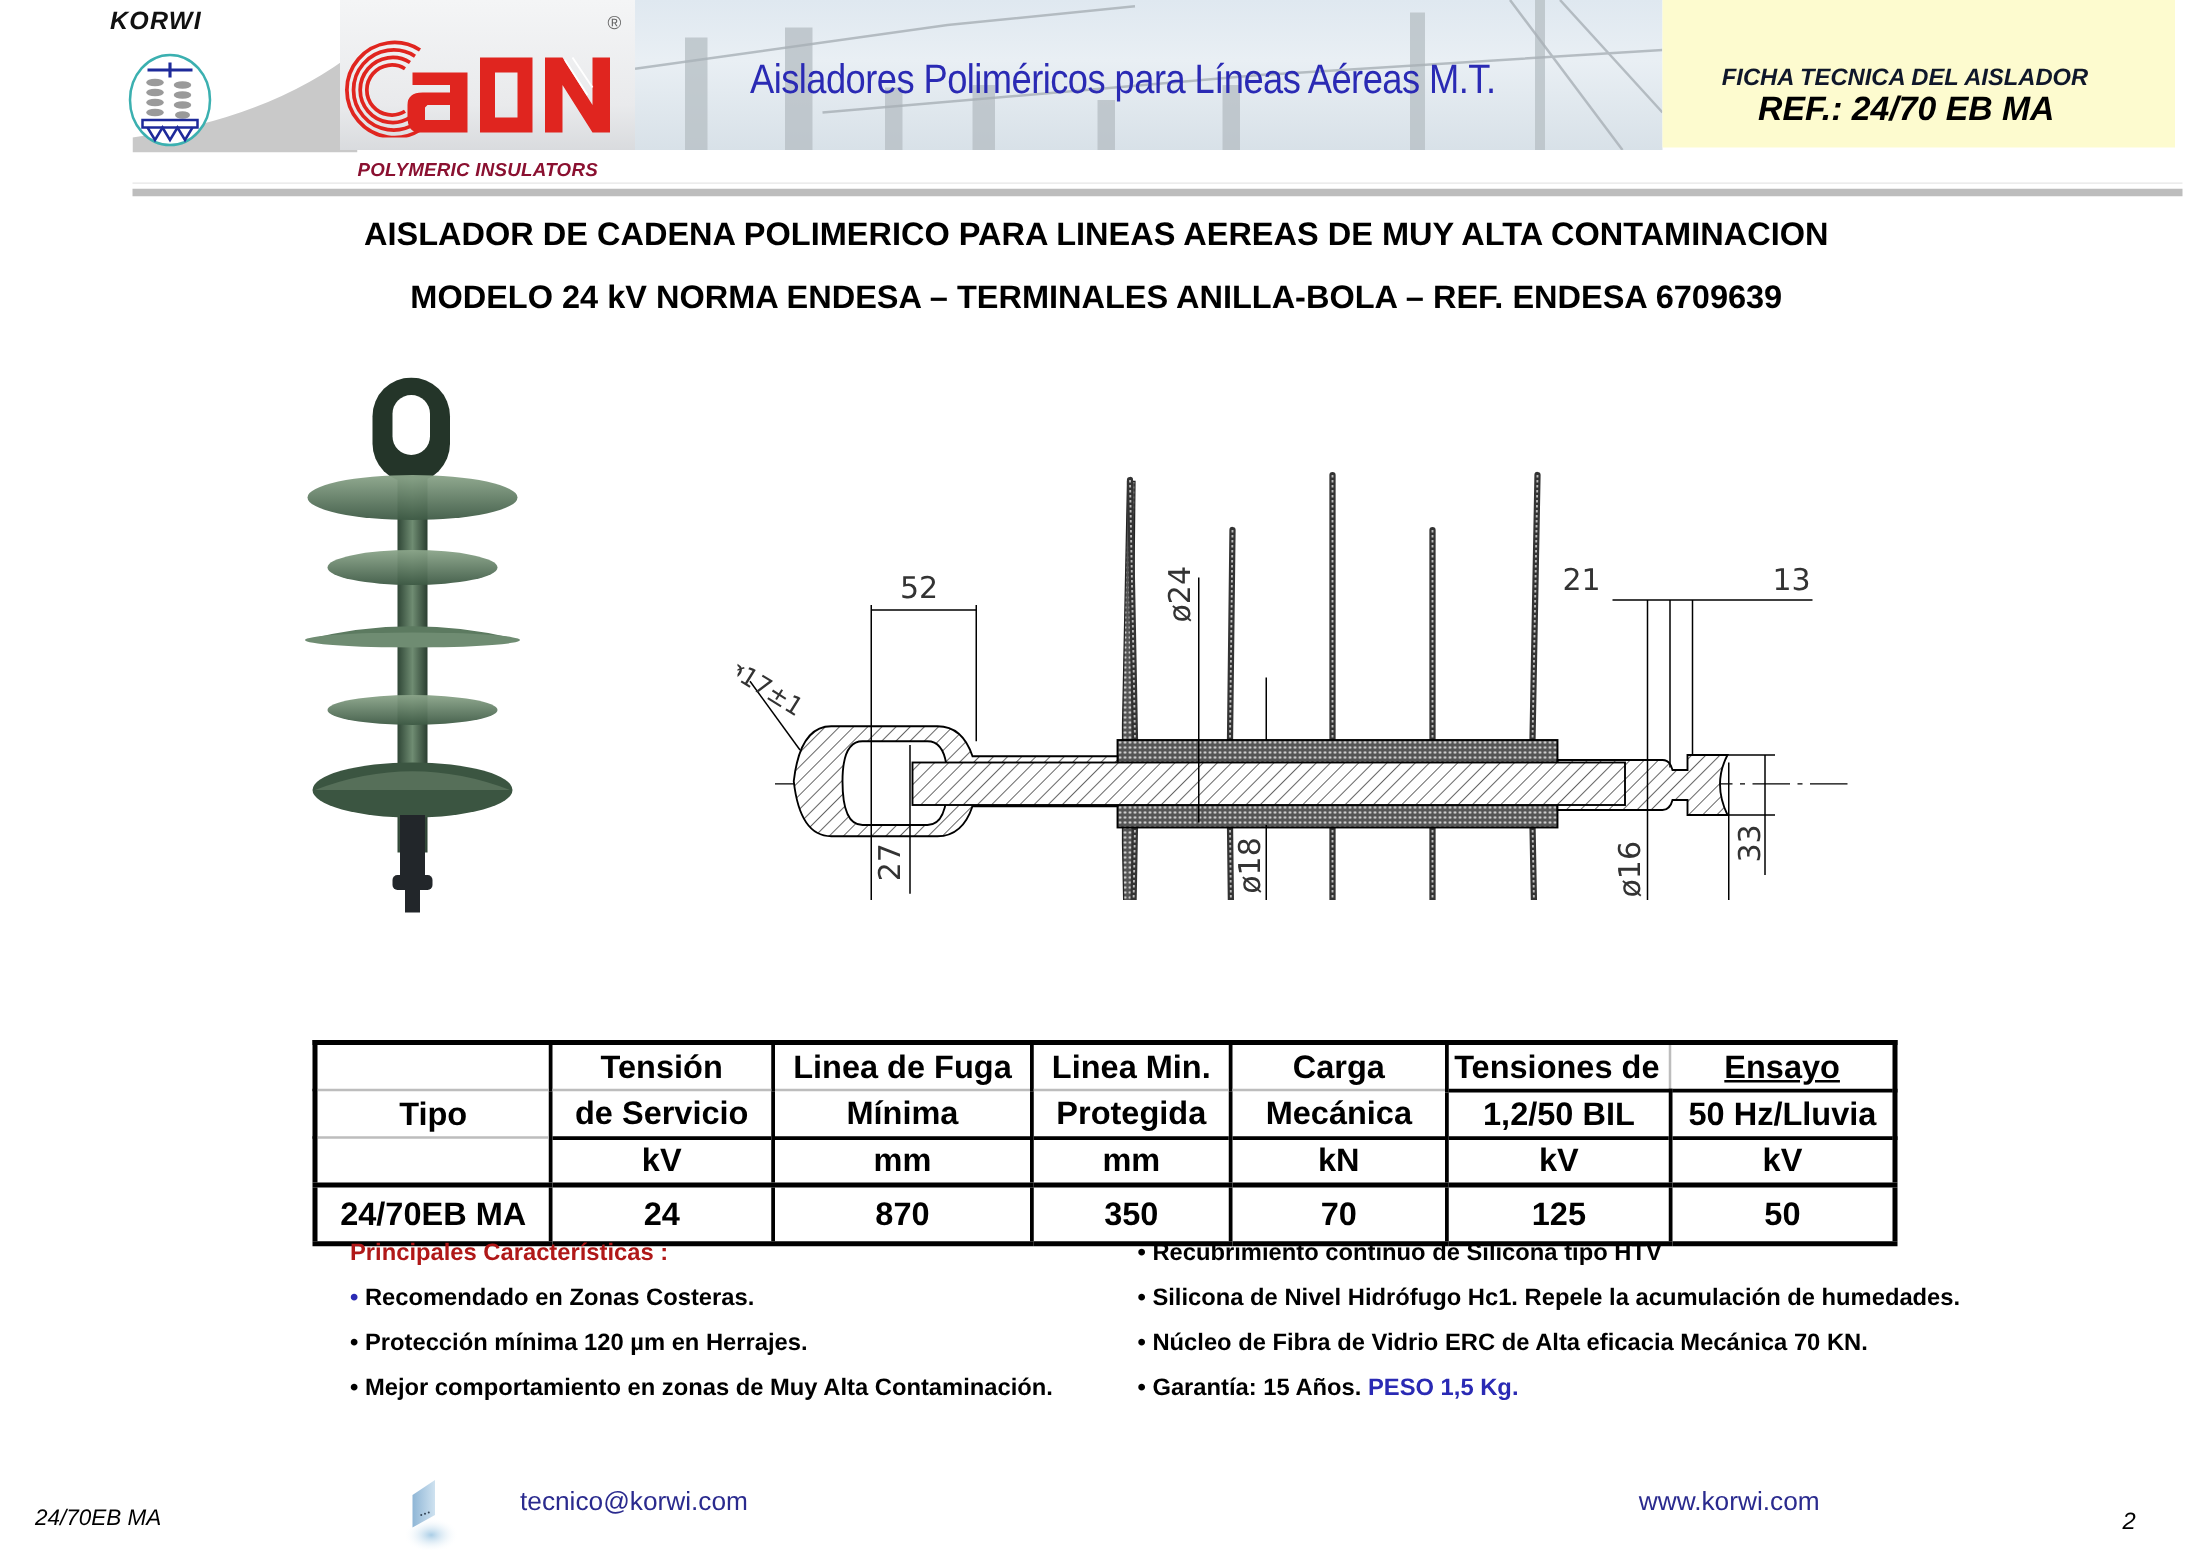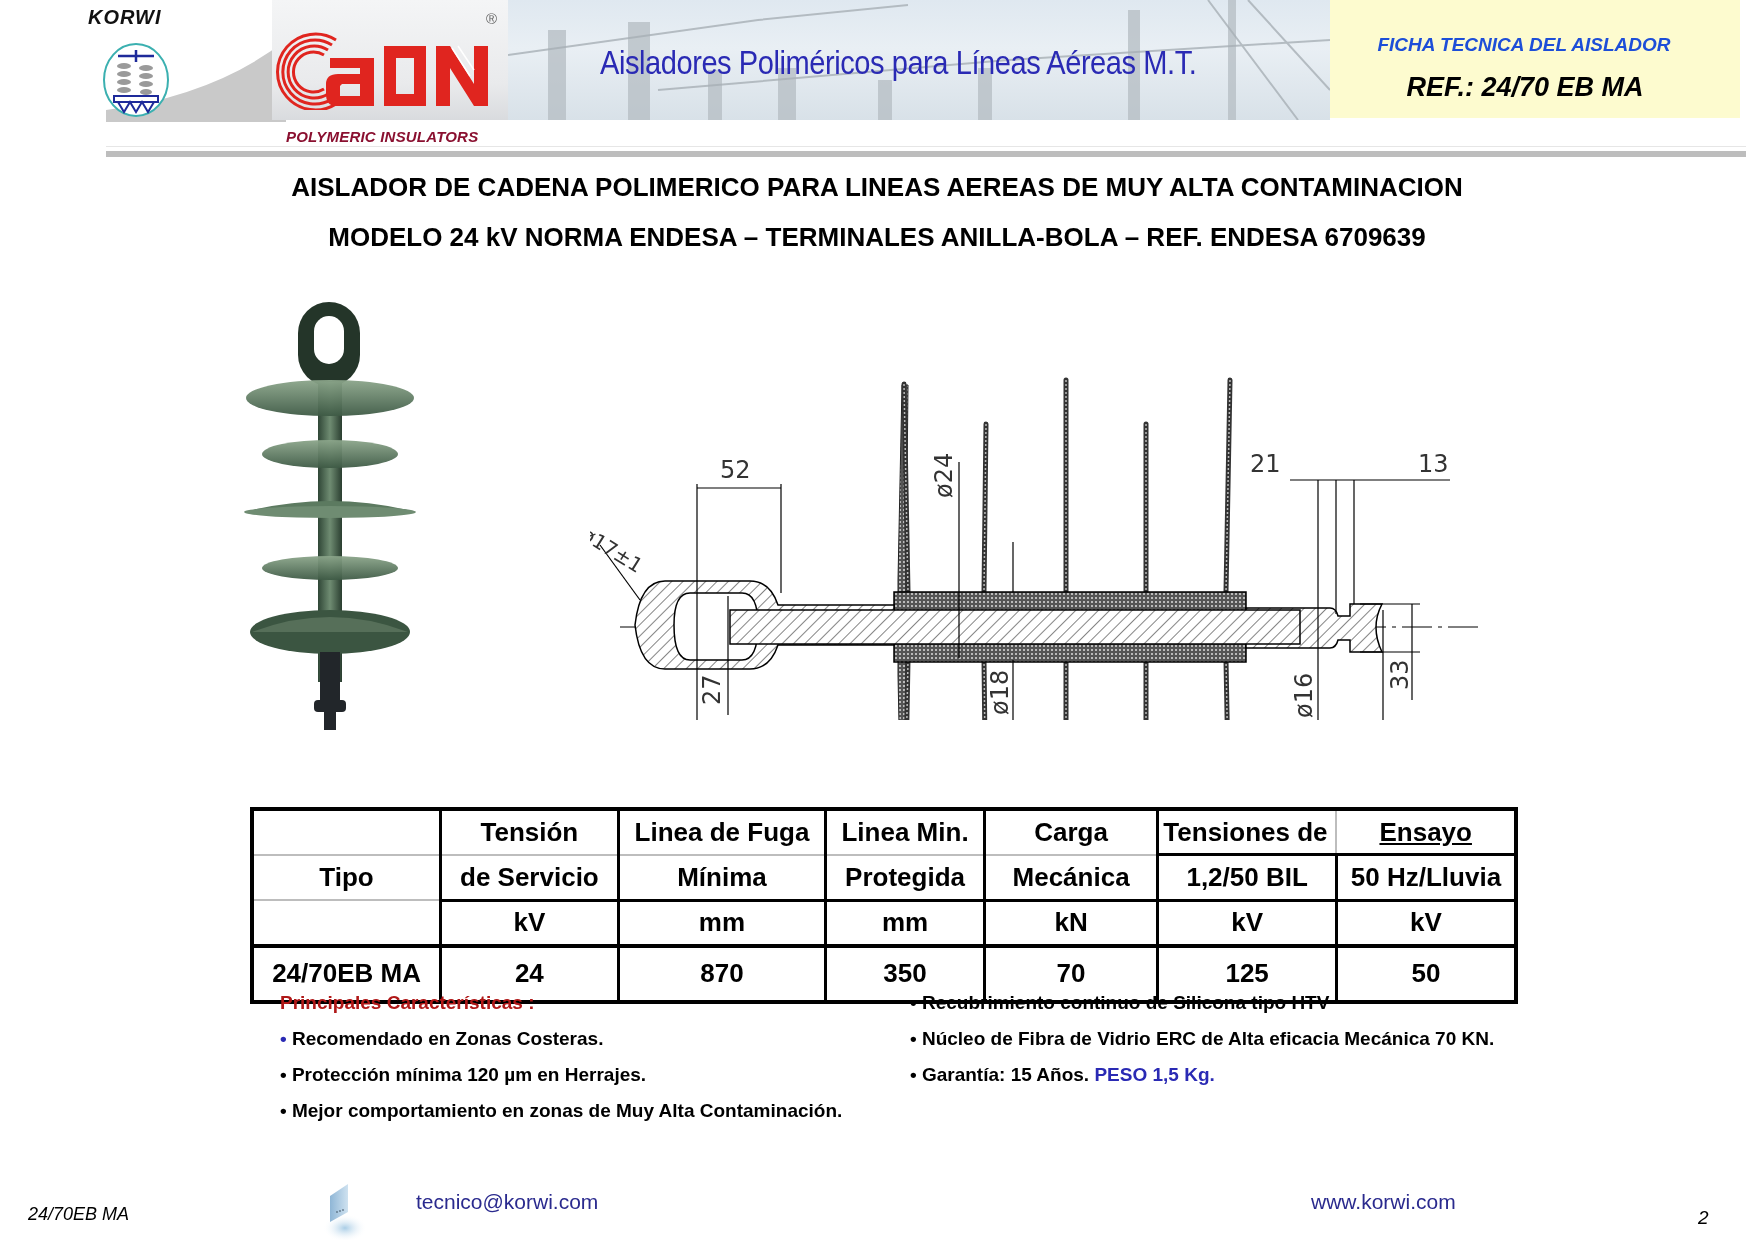--- a/index.html
+++ b/index.html
@@ -13,36 +13,36 @@
   .swoosh { left: 106px; top: 0; width: 180px; height: 122px; }
   .caon-box { left: 272px; top: 0; width: 236px; height: 120px; background: linear-gradient(180deg, #f4f5f6 0%, #e9eaec 70%, #d9dbde 100%); }
   .caon-reg { left: 486px; top: 10px; font-size: 15px; color: #666; }
   .caon-svg { left: 274px; top: 28px; width: 220px; height: 82px; }
   .poly-label { left: 286px; top: 128px; font-size: 15px; font-weight: bold; font-style: italic; color: #8a1030; letter-spacing: 0.2px; }
   .banner { left: 508px; top: 0; width: 822px; height: 120px;
             background: linear-gradient(180deg, #dfe8f0 0%, #e9eff4 40%, #d8e1e8 100%); overflow: hidden; }
   .banner-svg { left: 0; top: 0; width: 822px; height: 120px; }
   .banner-title { left: 92px; top: 44px; font-size: 33px; color: #2a2ab4; letter-spacing: -0.5px; transform: scaleX(0.88); transform-origin: left center; white-space: nowrap; }
   .ficha-box { left: 1330px; top: 0; width: 410px; height: 118px; background: #fdfbcf; }
-  .ficha-label { left: 0; width: 388px; top: 34px; text-align: center; font-size: 19px; font-style: italic; font-weight: bold; color: #1d4ed8; }
+  .ficha-label { left: 0; width: 388px; top: 52px; text-align: center; font-size: 19px; font-style: italic; font-weight: bold; color: #0f172a; }
   .ref-label { left: 0; width: 390px; top: 72px; text-align: center; font-size: 27px; font-style: italic; font-weight: bold; color: #000; }
   .rule-light { left: 106px; top: 146px; width: 1640px; height: 1px; background: #e6e6e6; }
   .rule { left: 106px; top: 151px; width: 1640px; height: 6px; background: #bdbdbd; }
 
   
   .heading { left: 0; width: 1754px; text-align: center; font-weight: bold; font-size: 26px; color: #000; white-space: nowrap; }
   .h1 { top: 172px; }
   .h2 { top: 222px; }
 
   
   .photo { left: 230px; top: 302px; width: 200px; height: 436px; }
   .drawing { left: 590px; top: 360px; width: 900px; height: 360px; }
 
   
-  .spec-table { left: 250px; top: 807px; width: 1268px; height: 197px; }
+  .spec-table { left: 250px; top: 832px; width: 1268px; height: 114px; }
   table { border-collapse: collapse; width: 100%; height: 100%; table-layout: fixed; }
   td { text-align: center; font-weight: bold; font-size: 26px; padding: 0 4px; white-space: nowrap; border-left: 3px solid #000; border-right: 3px solid #000; }
   tr.hdr td { height: 38px; }
   tr.data td { height: 47px; border-top: 4px solid #000; border-bottom: 4px solid #000; }
   .gline { border-top: 2px solid #bdbdbd; }
   .bline { border-top: 3px solid #000; text-align: center; }
   .tbl-outer { border: 4px solid #000; }
 
   
   .char-col { font-weight: bold; font-size: 19px; margin-left: 28px; }
@@ -310,20 +310,21 @@
 
 <div class="abs char-col col-left">
   <div class="line char-title">Principales Características :</div>
   <div class="line"><span class="dot-blue">•</span> <span>Recomendado en Zonas Costeras.</span></div>
   <div class="line"><span>•</span> <span>Protección mínima 120 µm en Herrajes.</span></div>
   <div class="line"><span>•</span> <span>Mejor comportamiento en zonas de Muy Alta Contaminación.</span></div>
 </div>
 
 <div class="abs char-col col-right">
   <div class="line"><span>•</span> <span>Recubrimiento continuo de Silicona tipo HTV</span></div>
+  <div class="line"><span>•</span> <span>Silicona de Nivel Hidrófugo Hc1. Repele la acumulación de humedades.</span></div>
   <div class="line"><span>•</span> <span>Núcleo de Fibra de Vidrio ERC de Alta eficacia Mecánica 70 KN.</span></div>
   <div class="line"><span>•</span> <span>Garantía: 15 Años.</span> <span class="peso">PESO 1,5 Kg.</span></div>
 </div>
 
 <div class="abs footer-ref">24/70EB MA</div>
 <svg class="abs footer-icon" viewBox="0 0 46 60">
   <defs>
     <radialGradient id="glow">
         <stop offset="0" stop-color="#a9cde6"></stop>
         <stop offset="1" stop-color="#ffffff" stop-opacity="0"></stop>

